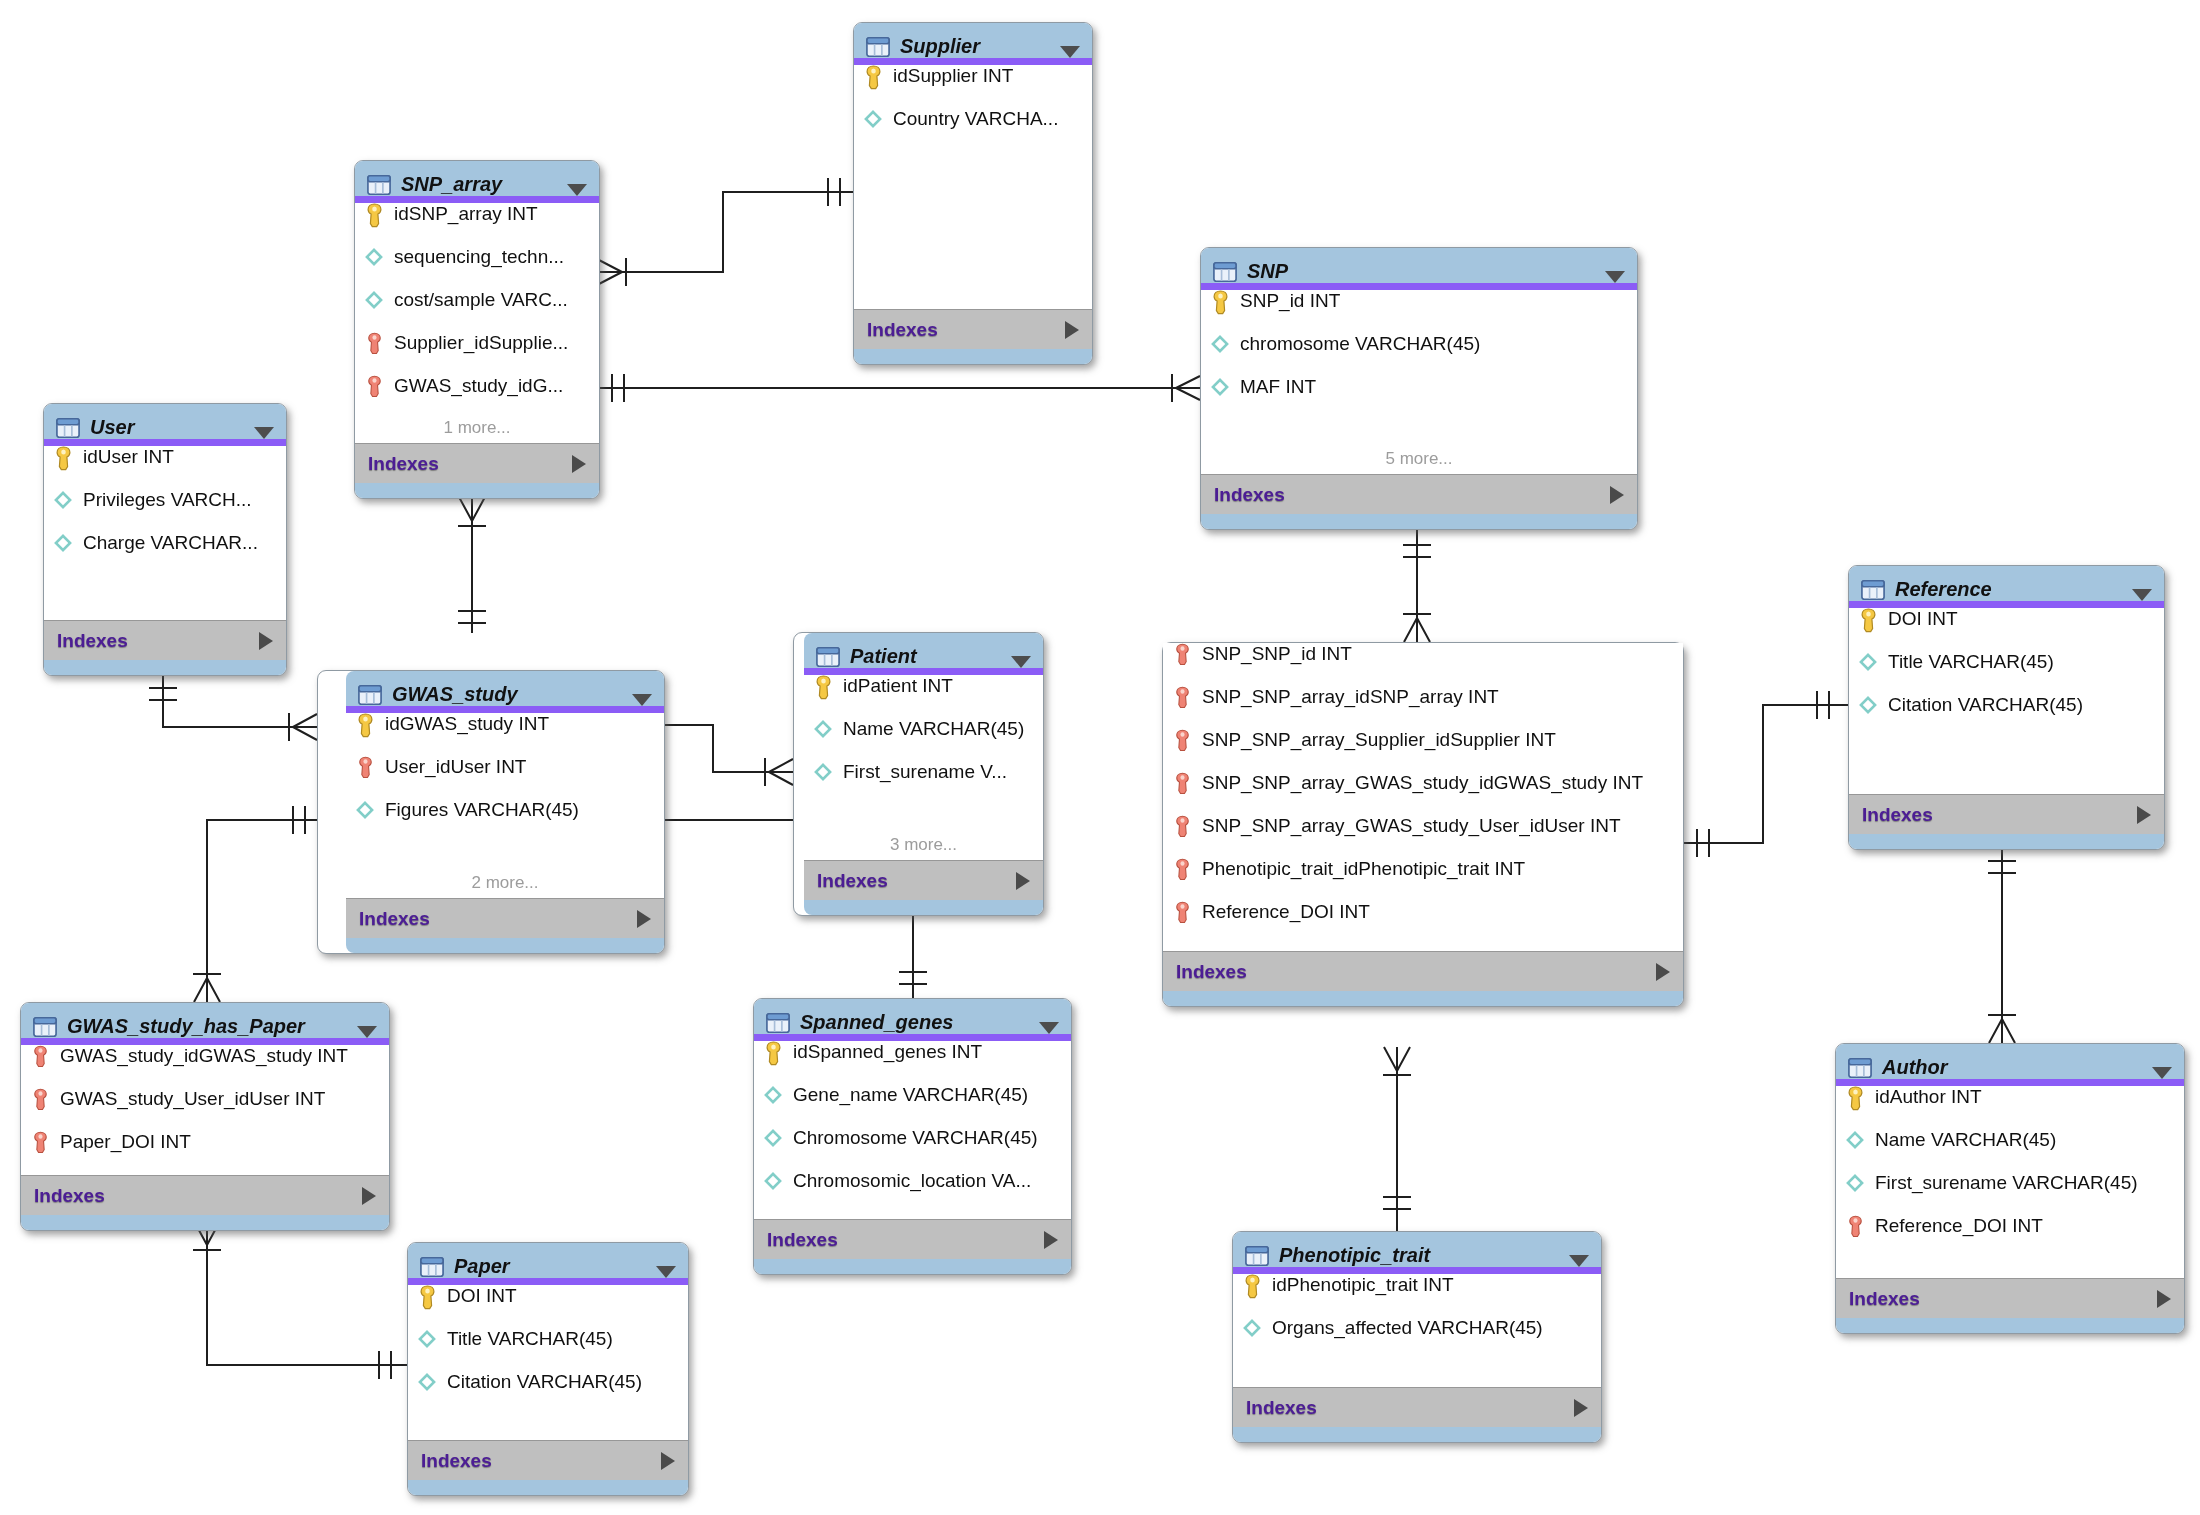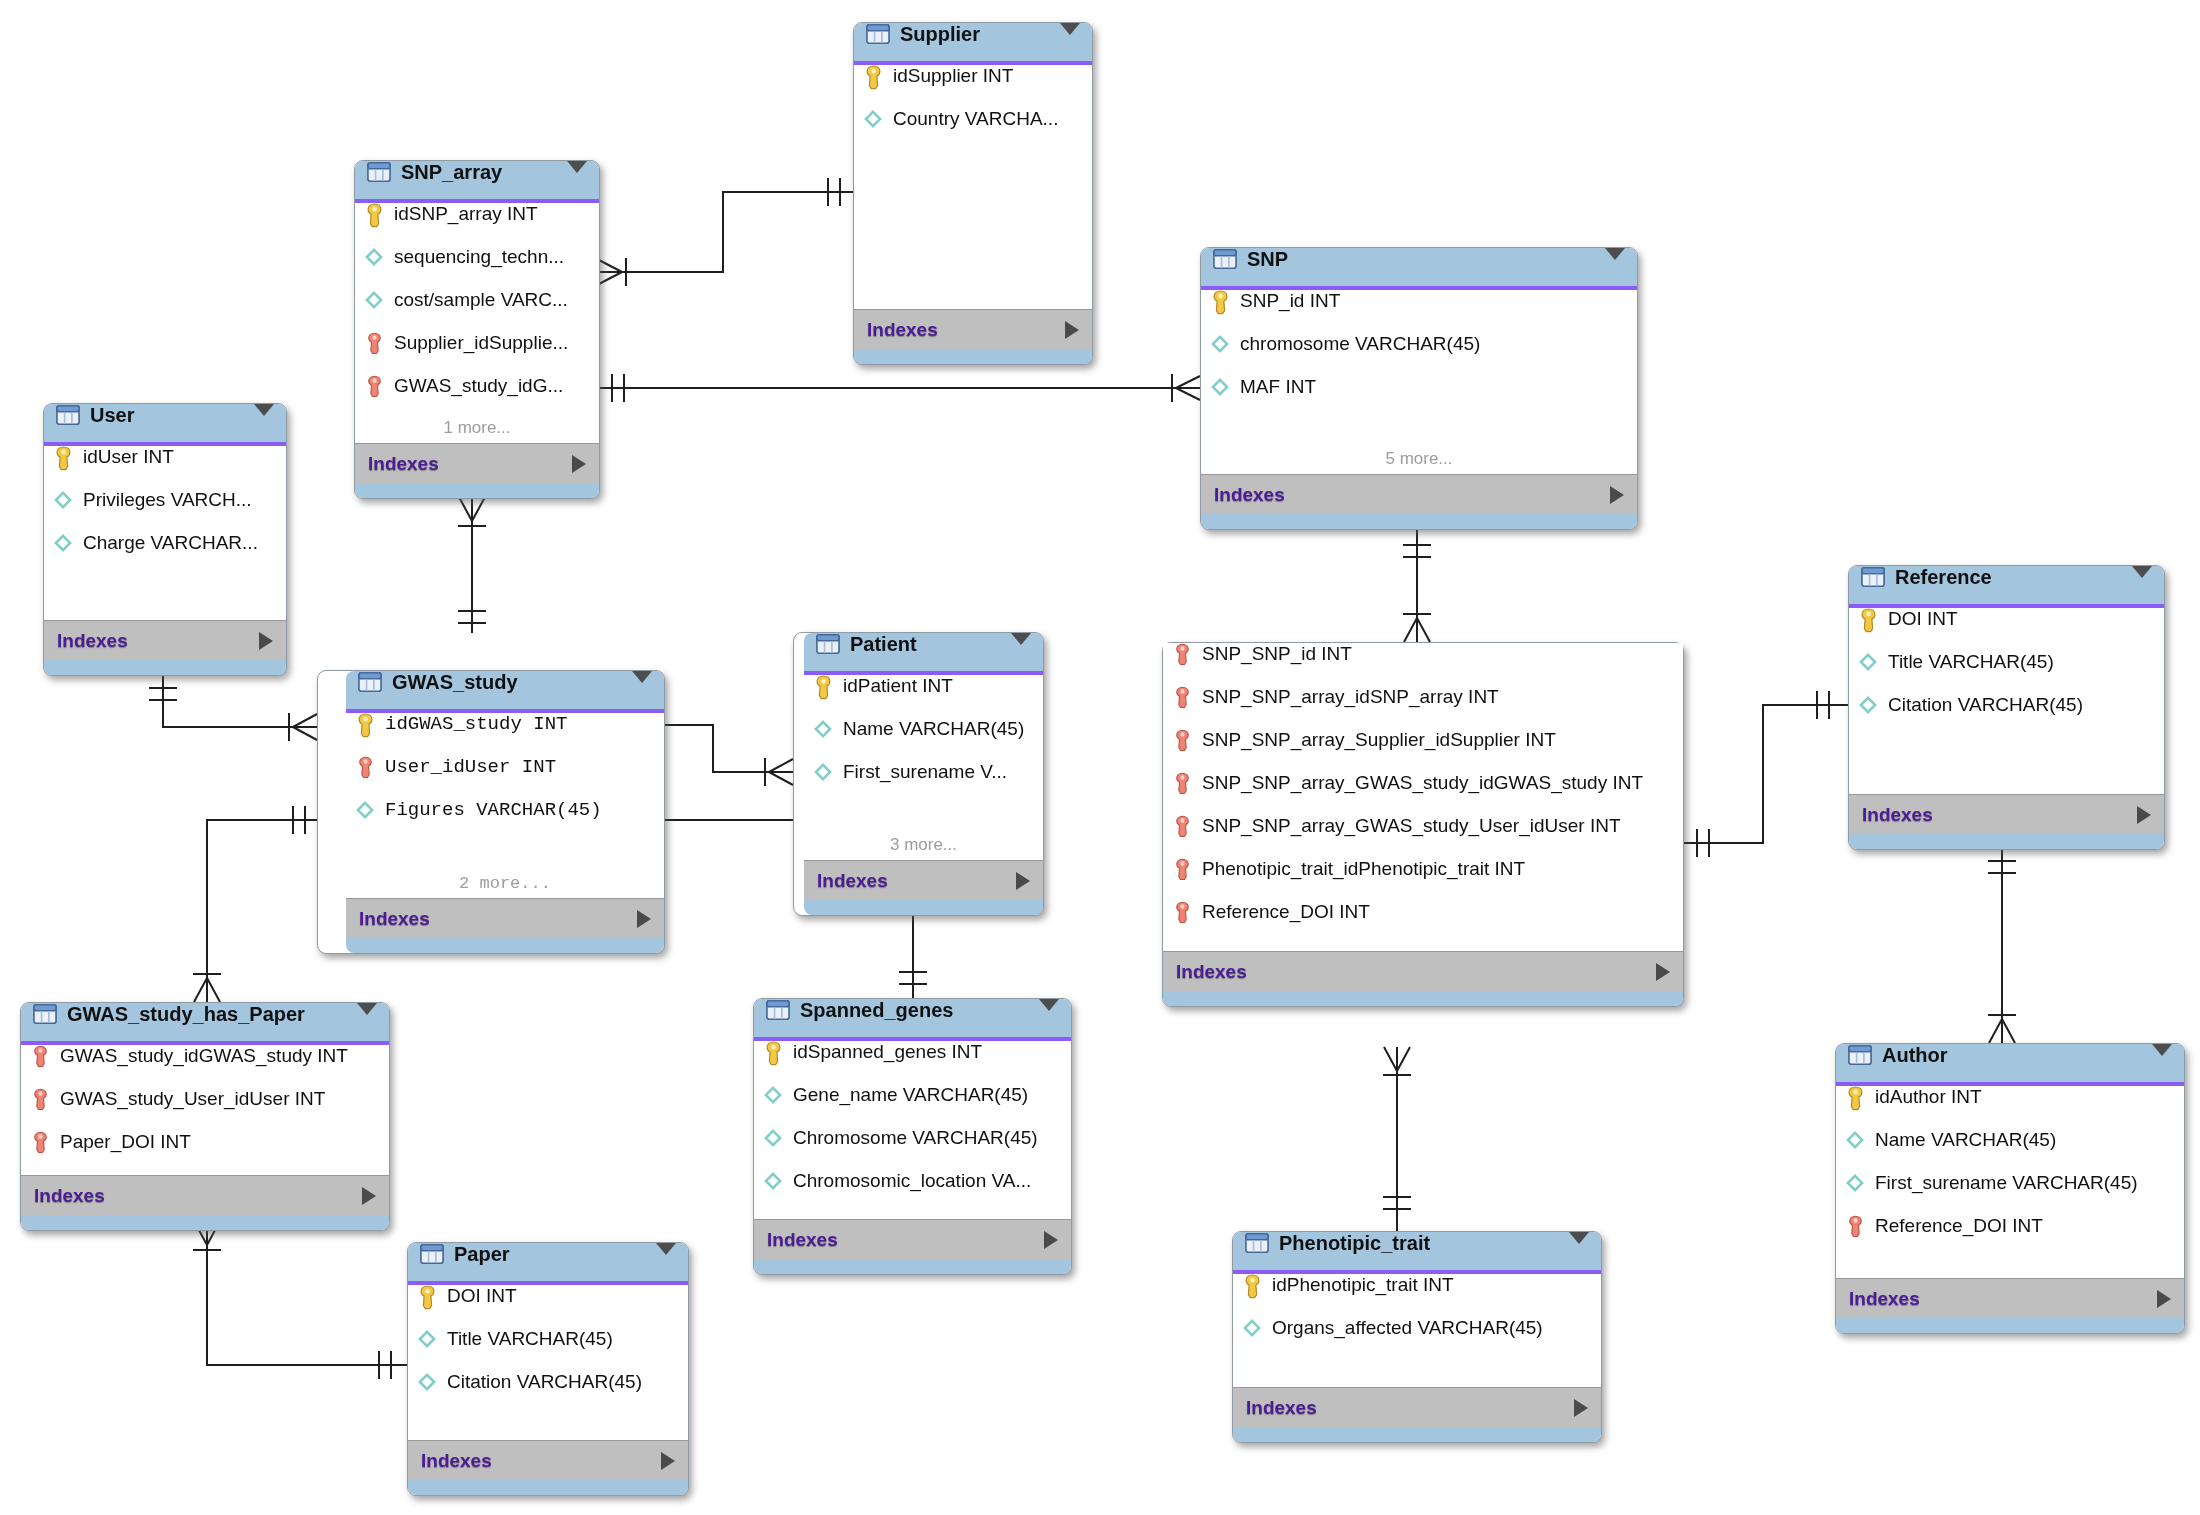--- a/index.html
+++ b/index.html
@@ -1,22 +1,22 @@
 <!DOCTYPE html>
 <html><head>
 <meta charset="utf-8">
 <style>
   html,body{margin:0;padding:0;background:#fff;}
   .canvas{position:relative;width:2200px;height:1515px;background:#ffffff;overflow:hidden;
           font-family:"Liberation Sans", sans-serif;}
   #wires{position:absolute;left:0;top:0;z-index:1;}
   .etable{position:absolute;z-index:2;border-radius:9px;background:#fff;
           box-shadow:3px 4px 7px rgba(90,90,90,.55);border:1px solid #8f9aa3;}
-  .ehead{height:42px;background:#A4C5DE;border-radius:8px 8px 0 0;border-bottom:4px solid #8b5cf6;
-         display:flex;align-items:flex-start;padding:0 12px;box-sizing:border-box;}
+  .ehead{height:42px;background:#A4C5DE;border-radius:8px 8px 0 0;border-bottom:7px solid #8b5cf6;
+         display:flex;align-items:flex-end;padding:0 12px;box-sizing:border-box;font-style:italic;}
   .ehead .ttl{font-size:20px;font-weight:bold;color:#111;margin-left:10px;white-space:nowrap;}
   .ehead .sp{flex:1;}
   .tri-down{width:0;height:0;border-left:10px solid transparent;border-right:10px solid transparent;
             border-top:12px solid #4d4d4d;}
   .tri-right{width:0;height:0;border-top:9px solid transparent;border-bottom:9px solid transparent;
              border-left:14px solid #4a4a4a;}
   .ebody{position:relative;background:#fff;}
   .erow{height:43px;display:flex;align-items:flex-start;padding:0 8px 0 7px;box-sizing:border-box;}
   .erow .lbl{font-size:19px;color:#101010;margin-left:8px;white-space:nowrap;}
   .icon-cell{width:24px;display:flex;justify-content:center;align-items:center;flex:0 0 24px;}
@@ -294,21 +294,21 @@
               <rect x="1" y="1" width="24" height="20" rx="2.5" fill="#EAF1FA" stroke="#47689A" stroke-width="1.8"></rect>
               <rect x="1" y="1" width="24" height="6.5" rx="2.5" fill="#6E9CD2" stroke="#47689A" stroke-width="1.8"></rect>
               <line x1="9.3" y1="8" x2="9.3" y2="20.6" stroke="#A7BDD8" stroke-width="1.8"></line>
               <line x1="17.2" y1="8" x2="17.2" y2="20.6" stroke="#A7BDD8" stroke-width="1.8"></line>
             </svg>
           </span>
           <span class="ttl">GWAS_study</span>
           <span class="sp"></span>
           <span class="tri-down"></span>
         </div>
-        <div class="ebody" style="height: 185px; font-family: Liberation Mono, monospace;">
+        <div class="ebody" style="height: 185px;">
           <div class="erow">
             <span class="icon-cell">
               <svg width="19" height="25" viewBox="0 0 19 25">
                 <path d="M9.5 1 C5.6 1 3.1 3.4 3.1 6.4 c0 2 1.2 3.7 3 4.6 L5.4 20.5 7.3 23.6 h4.4 l1.9 -3.1 -.7 -9.5 c1.8 -.9 3 -2.6 3 -4.6 C15.9 3.4 13.4 1 9.5 1 Z" fill="#F5C843" stroke="#B08A23" stroke-width="1.2"></path>
                 <ellipse cx="9.5" cy="5.9" rx="2.3" ry="2.5" fill="#FDF2C2"></ellipse>
               </svg>
             </span>
             <span class="lbl">idGWAS_study INT</span>
           </div>
           <div class="erow">

